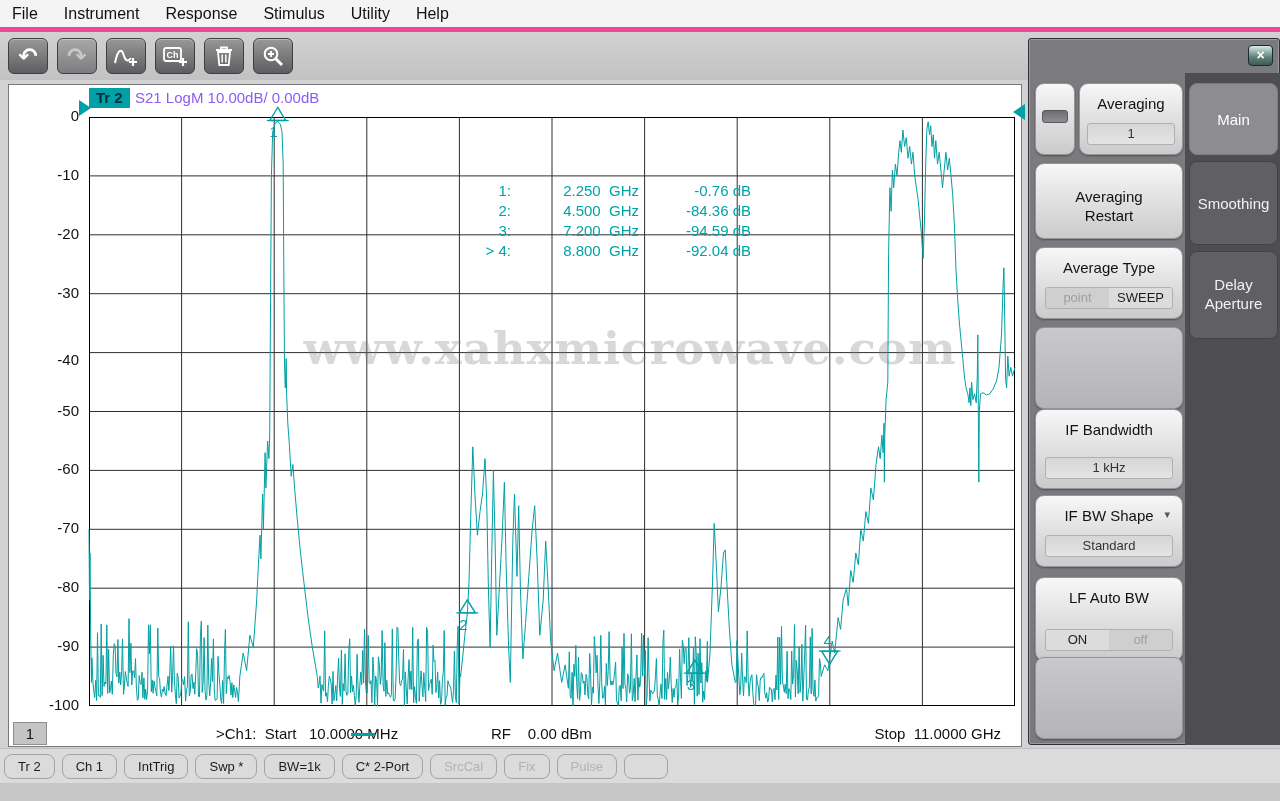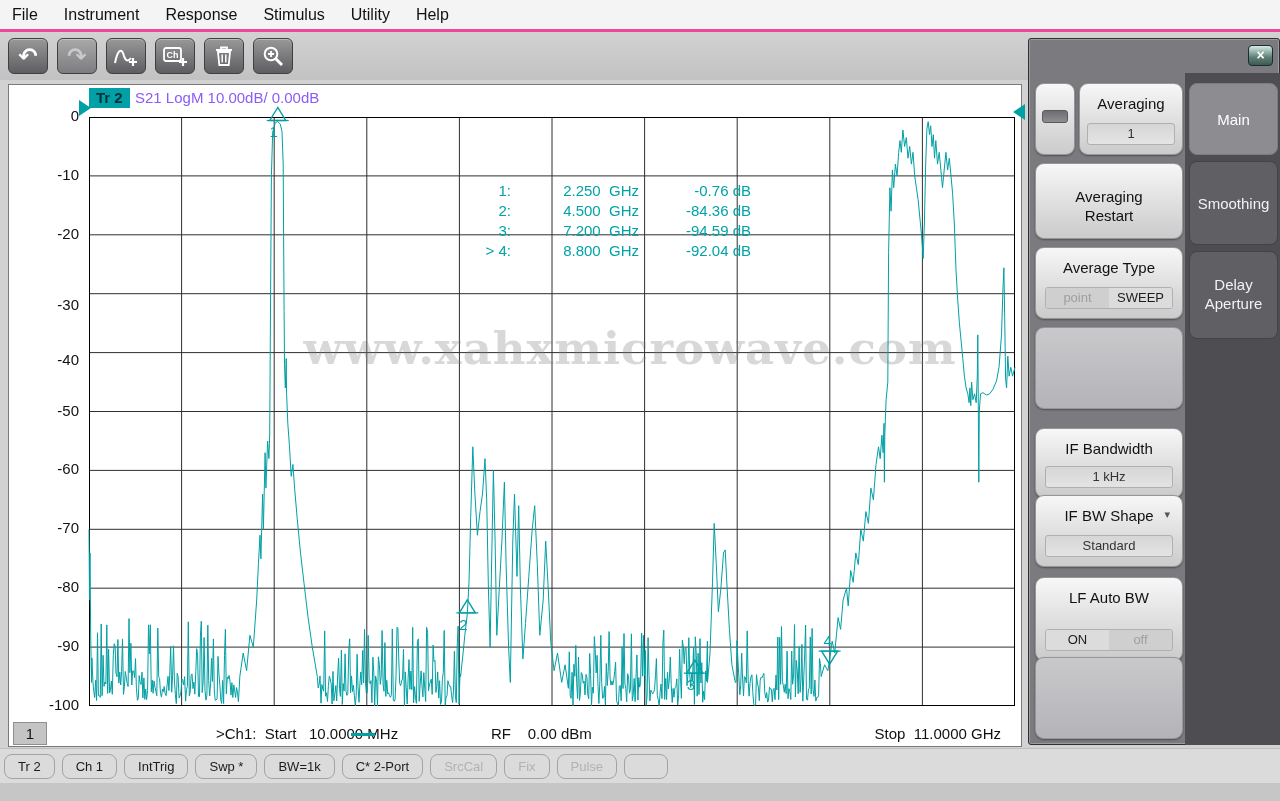--- a/index.html
+++ b/index.html
@@ -2,21 +2,21 @@
 <html><head>
 <meta charset="utf-8">
 <style>
   html,body{margin:0;padding:0;background:#888;}
   *{box-sizing:border-box;font-family:"Liberation Sans",sans-serif;}
   .app{position:relative;width:1280px;height:801px;background:#d2d2d2;overflow:hidden;}
 
   
   .menubar{position:absolute;left:0;top:0;width:1280px;height:32px;background:#f4f4f4;
     display:flex;align-items:center;gap:26px;padding-left:12px;font-size:16px;color:#111;
-    border-bottom:3px solid #ec4899;}
+    border-bottom:5px solid #ec4899;}
   .menubar span{cursor:default;}
 
   
   .toolbar{position:absolute;left:0;top:32px;width:1280px;height:48px;
     background:linear-gradient(#d2d2d2,#c2c2c2);display:flex;align-items:center;gap:9px;padding-left:8px;}
   .tbtn{width:40px;height:36px;border-radius:6px;border:1px solid #3f3f43;
     background:linear-gradient(#989898,#5e5e62);display:flex;align-items:center;justify-content:center;
     box-shadow:inset 0 1px 0 rgba(255,255,255,.35);}
   .tbtn.dis{background:linear-gradient(#a8a8a8,#7d7d81);}
   .tbtn .glyph{font-family:"DejaVu Sans",sans-serif;font-size:23px;font-weight:bold;color:#fff;line-height:1;}
@@ -84,21 +84,21 @@
   .kseg .on{background:#dcdcdc;color:#1c1c1c;}
   .kseg .off{background:#cfcfcf;color:#9f9f9f;}
   .sk-toggle{top:44px;width:40px;height:72px;left:6px;justify-content:flex-start;}
   .sk-toggle .led{margin-top:26px;width:26px;height:13px;border-radius:3px;
     background:linear-gradient(#6e6e72,#8e8e92);border:1px solid #5a5a5e;}
   .sk-avg{left:50px;top:44px;width:104px;height:72px;}
   .sk-avg .kvalue{width:88px;}
   .sk-restart{top:124px;height:76px;justify-content:center;}
   .sk-avgtype{top:208px;height:72px;}
   .sk-blank1{top:288px;height:82px;}
-  .sk-ifbw{top:389px;height:70px;}
+  .sk-ifbw{top:370px;height:80px;}
   .sk-shape{top:456px;height:72px;}
   .sk-lfauto{top:538px;height:84px;}
   .sk-blank2{top:618px;height:82px;}
   .ddarrow{position:absolute;right:12px;top:12px;font-size:11px;color:#555;}
   .sk-shape{position:absolute;}
 
   
   .statusbar{position:absolute;left:0;top:748px;width:1280px;height:35px;background:#dbdbdb;
     display:flex;align-items:center;gap:7px;padding-left:4px;border-top:1px solid #bfbfbf;}
   .sbtn{height:25px;border:1px solid #a3a3a3;border-radius:8px;background:#dbdbdb;
@@ -159,21 +159,21 @@
 
   <div class="chartbox">
     <div class="trace-tag">Tr 2</div>
     <div class="trace-desc">S21 LogM 10.00dB/ 0.00dB</div>
     <div class="ref-tri-left"></div>
     <div class="ref-tri-right"></div>
     <div id="yaxis">
         <div class="ylab" style="top: 22px;">0</div>
         <div class="ylab" style="top: 80.9px;">-10</div>
         <div class="ylab" style="top: 139.8px;">-20</div>
-        <div class="ylab" style="top: 198.7px; margin-top: 12px;">-30</div>
+        <div class="ylab" style="top: 198.7px;">-30</div>
         <div class="ylab" style="top: 266px;">-40</div>
         <div class="ylab" style="top: 316.5px;">-50</div>
         <div class="ylab" style="top: 375.4px;">-60</div>
         <div class="ylab" style="top: 434.3px;">-70</div>
         <div class="ylab" style="top: 493.2px;">-80</div>
         <div class="ylab" style="top: 552.1px;">-90</div>
         <div class="ylab" style="top: 611px;">-100</div>
       </div>
     <svg id="plot" width="926" height="589" viewBox="0 0 926 589">
         <line x1="92.6" y1="0" x2="92.6" y2="589" stroke="#2f2f2f" stroke-width="1"></line>

